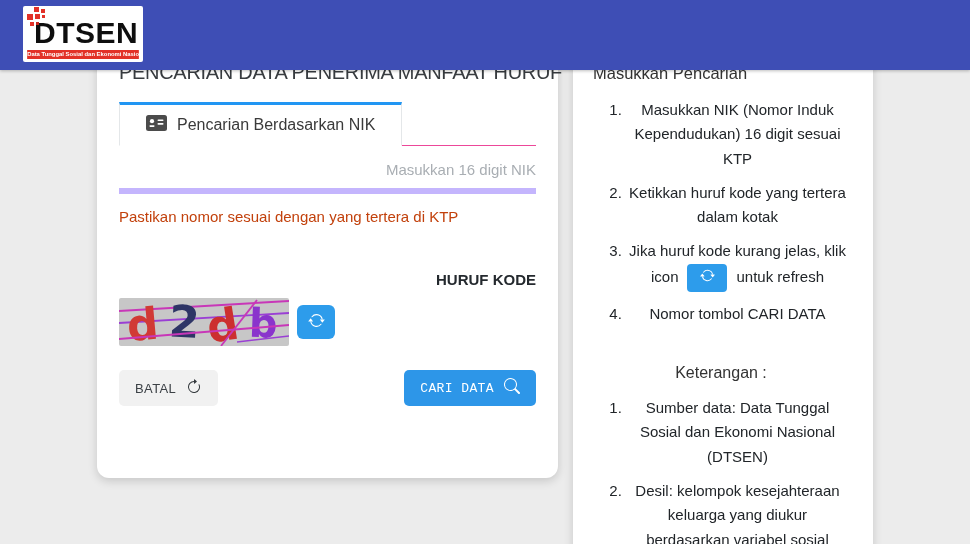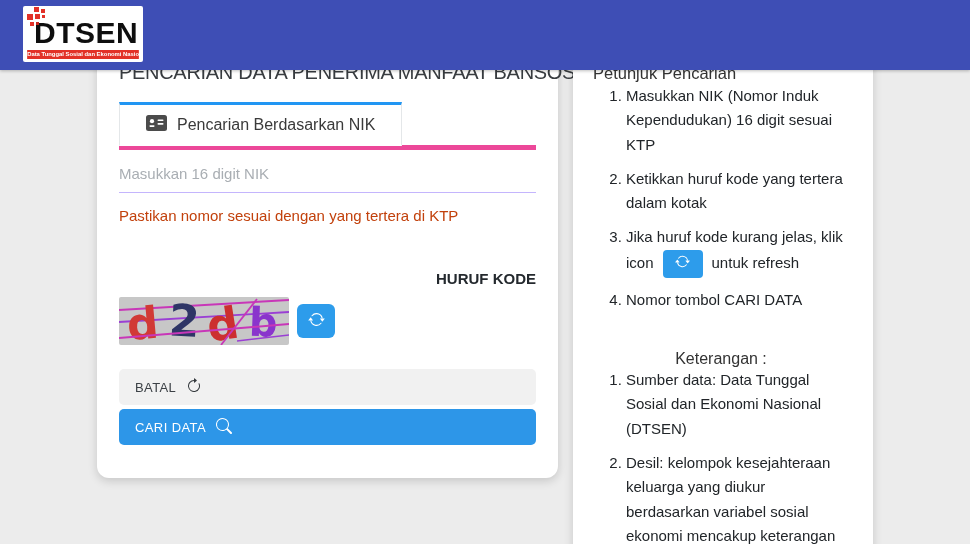--- a/index.html
+++ b/index.html
@@ -23,58 +23,58 @@
   .card { position:absolute; background:#fff; z-index:1; }
   .main-card { left:97px; top:42px; width:461px; height:436px; border-radius:12px;
                box-shadow:0 3px 10px rgba(0,0,0,.16); padding:18px 22px; }
   .help-card { left:573px; top:42px; width:300px; height:562px; border-radius:10px;
                box-shadow:0 3px 10px rgba(0,0,0,.16); padding:20px 24px 0 20px;
                color:#212529; font-size:15px; }
 
   
   .page-title { font-size:20px; font-weight:400; color:#383c40; letter-spacing:-0.3px;
                 white-space:nowrap; line-height:24px; }
-  .tabs { margin-top:18px; display:flex; border-bottom:5px solid #ec4899; }
+  .tabs { margin-top:18px; display:flex; border-bottom:1px solid #ec4899; }
   .tab { display:inline-flex; align-items:center; gap:10px; height:44px; padding:0 26px;
          background:#fff; border:1px solid #e4e7e9; border-top:3px solid #2196f3;
          border-bottom:1px solid #fff; margin-bottom:-1px; font-size:16px; color:#3a3a3a;
          cursor:pointer; }
   .field-label { display:block; margin-top:26px; font-size:15px; font-weight:700; color:#24292e; }
   .line-input { display:block; width:100%; border:none; outline:none; background:transparent;
-                border-bottom:1px solid #c4b5fd; padding:15px 0 10px; font-size:15px; color:#333; }
+                border-bottom:6px solid #c4b5fd; padding:15px 0 10px; font-size:15px; color:#333;text-align:right; }
   .line-input::placeholder { color:#a9aeb3; }
   .helper-text { margin-top:14px; font-size:15px; color:#c2410c; }
   .captcha-row { margin-top:10px; display:flex; align-items:center; gap:8px; }
   .captcha-img { display:block; border-radius:2px; }
   .refresh-btn { width:38px; height:34px; border:none; border-radius:6px; background:#2d9ceb;
                  display:flex; align-items:center; justify-content:center; cursor:pointer; }
   .captcha-input { width:312px; padding:12px 0 8px; }
-  .actions { margin-top:24px; display:flex; justify-content:space-between; gap:4px;flex-direction:column; }
+  .actions { margin-top:24px; display:flex; justify-content:space-between; gap:12px; }
   .btn { height:36px; padding:0 16px; border:none; border-radius:5px; font-size:13px;
          letter-spacing:.4px; display:inline-flex; align-items:center; gap:10px; cursor:pointer;
          font-family:inherit; }
   .btn-batal { background:#f1f1f1; color:#3c4146; }
-  .btn-cari  { background:#2d96e8; color:#fff; }
+  .btn-cari  { background:#2d96e8; color:#fff;font-family:Liberation Mono, monospace; }
 
   
   .help-title { font-size:16.5px; color:#333; line-height:22px; }
-  .help-card ol { padding-left:33px; }
+  .help-card ol { margin-top:14px; padding-left:33px;text-align:center; }
   .help-card li { margin-bottom:10px; line-height:1.62; }
   .notes-title { margin-top:38px; font-size:16px; color:#333;text-align:center; }
   .mini-refresh { display:inline-flex; width:40px; height:28px; background:#2d9ceb; border-radius:4px;
                   align-items:center; justify-content:center; vertical-align:middle; margin:0 9px;
                   cursor:pointer; }
 </style>
 </head>
 <body>
 
 <div class="stage">
 
   <div class="card main-card">
-    <h1 class="page-title">PENCARIAN DATA PENERIMA MANFAAT BANSOS</h1>
+    <h1 class="page-title">PENCARIAN DATA PENERIMA MANFAAT HURUF</h1>
 
     <div class="tabs">
       <div class="tab">
         <span>
           <svg width="21" height="16" viewBox="0 0 21 16">
               <rect width="21" height="16" rx="2.5" fill="#4b4b4b"></rect>
               <circle cx="6" cy="6.2" r="2.1" fill="#fff"></circle>
               <rect x="3.4" y="10.2" width="5.2" height="1.7" rx=".8" fill="#fff"></rect>
               <rect x="11.5" y="4.4" width="6" height="1.7" rx=".8" fill="#fff"></rect>
               <rect x="11.5" y="8" width="6" height="1.7" rx=".8" fill="#fff"></rect>
@@ -129,21 +129,21 @@
         <span>
           <svg width="16" height="16" viewBox="0 0 16 16" fill="#fff">
               <path d="M11.742 10.344a6.5 6.5 0 1 0-1.397 1.398h-.001c.03.04.062.078.098.115l3.85 3.85a1 1 0 0 0 1.415-1.414l-3.85-3.85a1.007 1.007 0 0 0-.115-.1zM12 6.5a5.5 5.5 0 1 1-11 0 5.5 5.5 0 0 1 11 0z"></path>
             </svg>
         </span>
       </button>
     </div>
   </div>
 
   <div class="card help-card">
-    <div class="help-title">Petunjuk Pencarian</div>
+    <div class="help-title">Masukkan Pencarian</div>
     <ol>
       <li>Masukkan NIK (Nomor Induk Kependudukan) 16 digit sesuai KTP</li>
       <li>Ketikkan huruf kode yang tertera dalam kotak</li>
       <li><span>Jika huruf kode kurang jelas, klik icon</span><span class="mini-refresh">
             <span><svg width="15" height="15" viewBox="0 0 16 16" fill="#fff">
                 <path d="M11.534 7h3.932a.25.25 0 0 1 .192.41l-1.966 2.36a.25.25 0 0 1-.384 0l-1.966-2.36a.25.25 0 0 1 .192-.41zm-11 2h3.932a.25.25 0 0 0 .192-.41L2.692 6.23a.25.25 0 0 0-.384 0L.342 8.59A.25.25 0 0 0 .534 9z"></path>
                 <path d="M8 3c-1.552 0-2.94.707-3.857 1.818a.5.5 0 1 1-.771-.636A6.002 6.002 0 0 1 13.917 7H12.9A5.002 5.002 0 0 0 8 3zM3.1 9a5.002 5.002 0 0 0 8.757 2.182.5.5 0 1 1 .771.636A6.002 6.002 0 0 1 2.083 9H3.1z"></path>
               </svg></span>
           </span><span>untuk refresh</span></li>
       <li>Nomor tombol CARI DATA</li>

